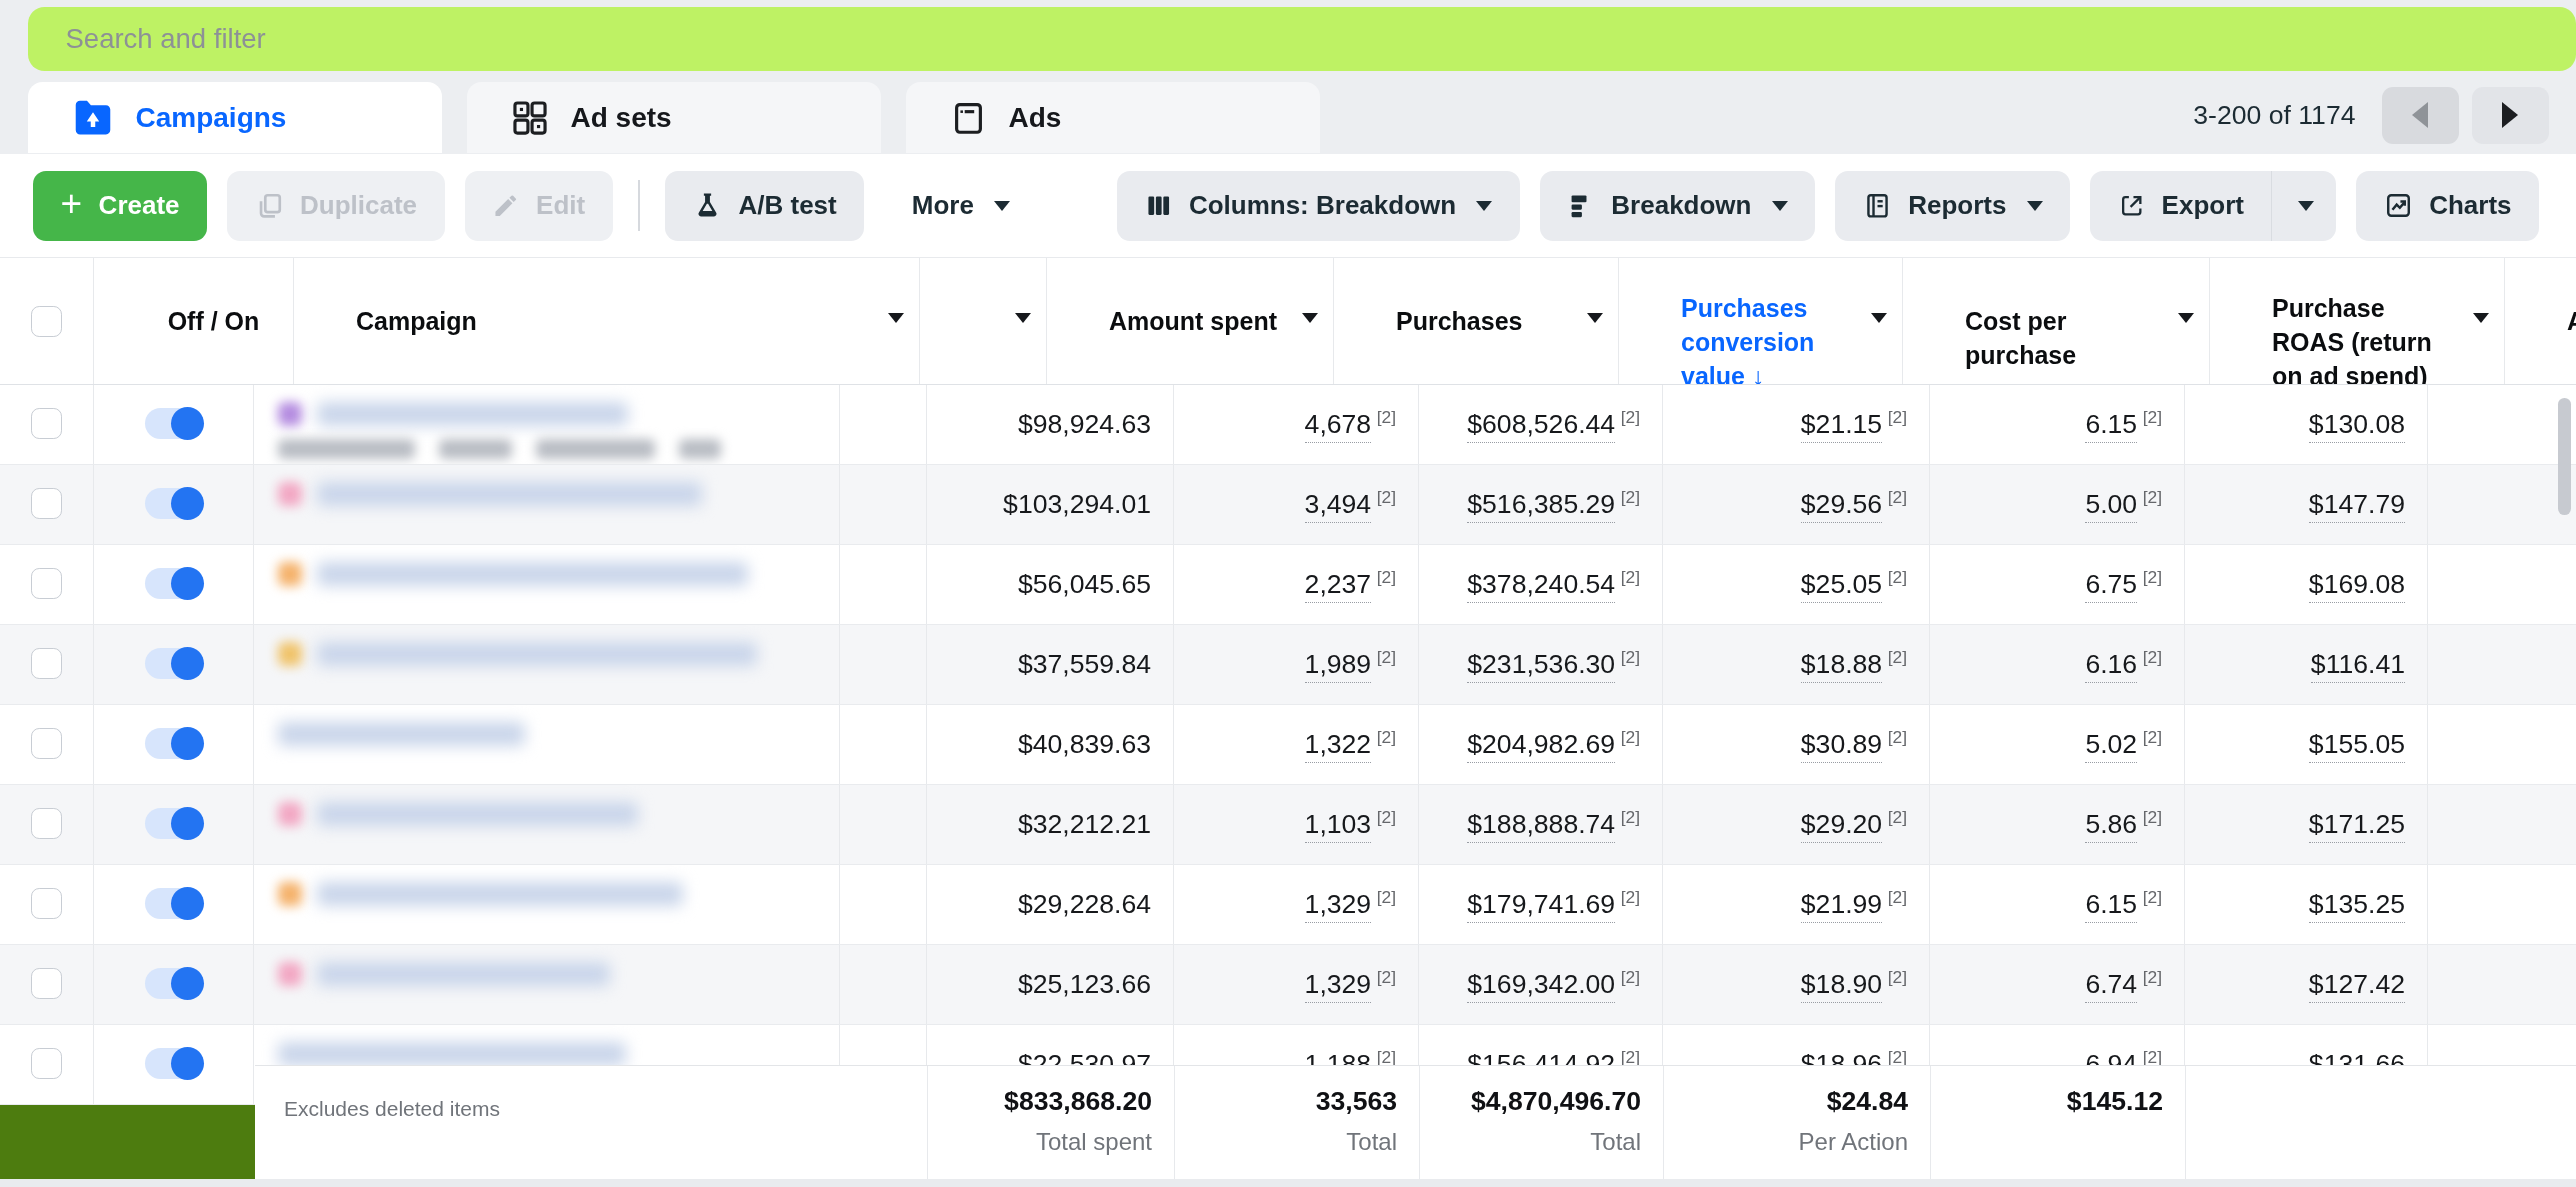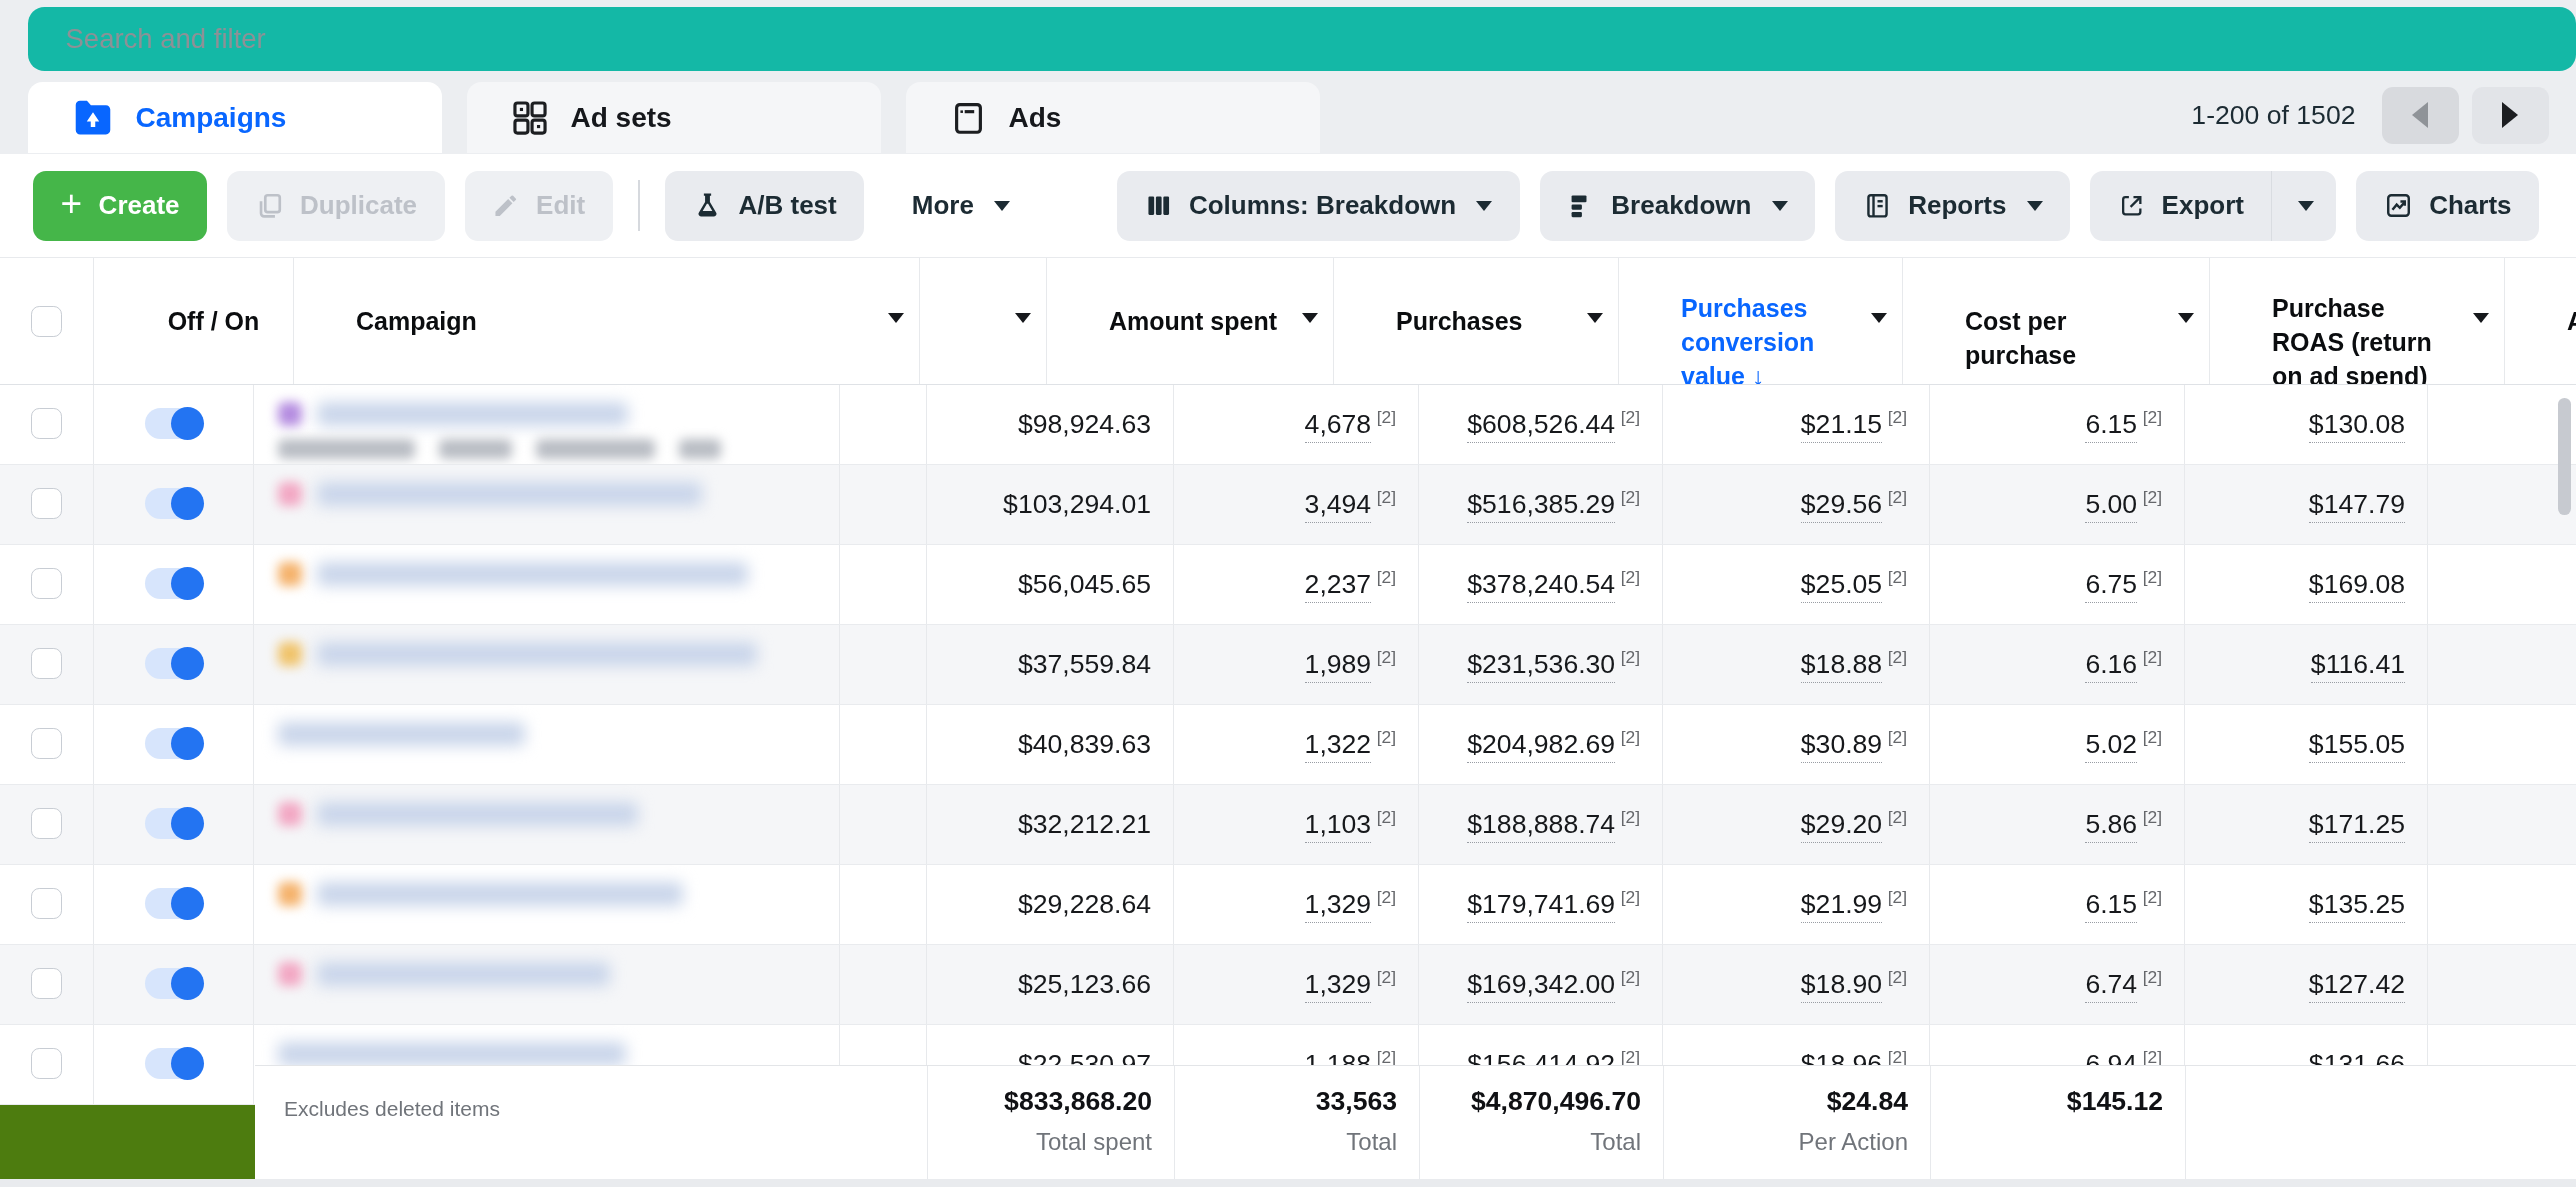--- a/index.html
+++ b/index.html
@@ -1,21 +1,21 @@
 <!DOCTYPE html>
 <html style="font-size:14.7px"><head>
 <meta charset="utf-8">
 <style>
   * { margin:0; padding:0; box-sizing:border-box; }
   html,body { width:2576px; height:1187px; }
   body { font-family:"Liberation Sans","DejaVu Sans",sans-serif; background:#eceef1; overflow:hidden; }
   .page { position:relative; width:2576px; height:1187px; background:#eceef1; }
 
   
-  .searchbar { position:absolute; left:27.5px; top:7.3px; right:0; height:64px; background:#14b8a6; border-radius:16.5px; }
+  .searchbar { position:absolute; left:27.5px; top:7.3px; right:0; height:64px; background:#bef264; border-radius:16.5px; }
   .searchbar input { width:100%; height:100%; border:none; outline:none; background:transparent; font-family:inherit;
     font-size:27.5px; color:#3a3d42; padding-left:38px; border-radius:16.5px; }
   .searchbar input::placeholder { color:#8d9196; }
 
   
   .tabrow { position:absolute; top:82px; left:27.5px; right:27.5px; height:71px; display:flex; align-items:flex-end; gap:25px; }
   .tab { width:414px; height:71px; border-radius:14.7px 14.7px 0 0; display:flex; align-items:center; gap:22px;
     padding-left:44px; font-size:28px; font-weight:700; color:#16181c; background:#f5f6f8; cursor:pointer; }
   .tab.active { background:#ffffff; color:#0866ff;text-align:right; }
   .pager { margin-left:auto; display:flex; align-items:center; gap:13px; padding-bottom:9.2px; }
@@ -128,21 +128,21 @@
         <svg width="37" height="38" viewBox="0 0 22 24" fill="none" stroke="#1c1e21" stroke-width="2">
           <rect x="3.5" y="3.5" width="15" height="17.5" rx="2"></rect>
             <line x1="8.6" y1="8" x2="14.6" y2="8"></line>
             <rect x="5.9" y="7.2" width="1.6" height="1.6" fill="#1c1e21" stroke="none"></rect>
         </svg>
       </span>
       <span>Ads</span>
     </div>
 
     <div class="pager">
-      <span class="pager-range">1-200 of 1502</span>
+      <span class="pager-range">3-200 of 1174</span>
       <div class="pagebtn disabled">
           <span class="tri-left"></span>
         </div>
       <div class="pagebtn">
           <span class="tri-right"></span>
         </div>
     </div>
   </div>
 
   <div class="panel">

